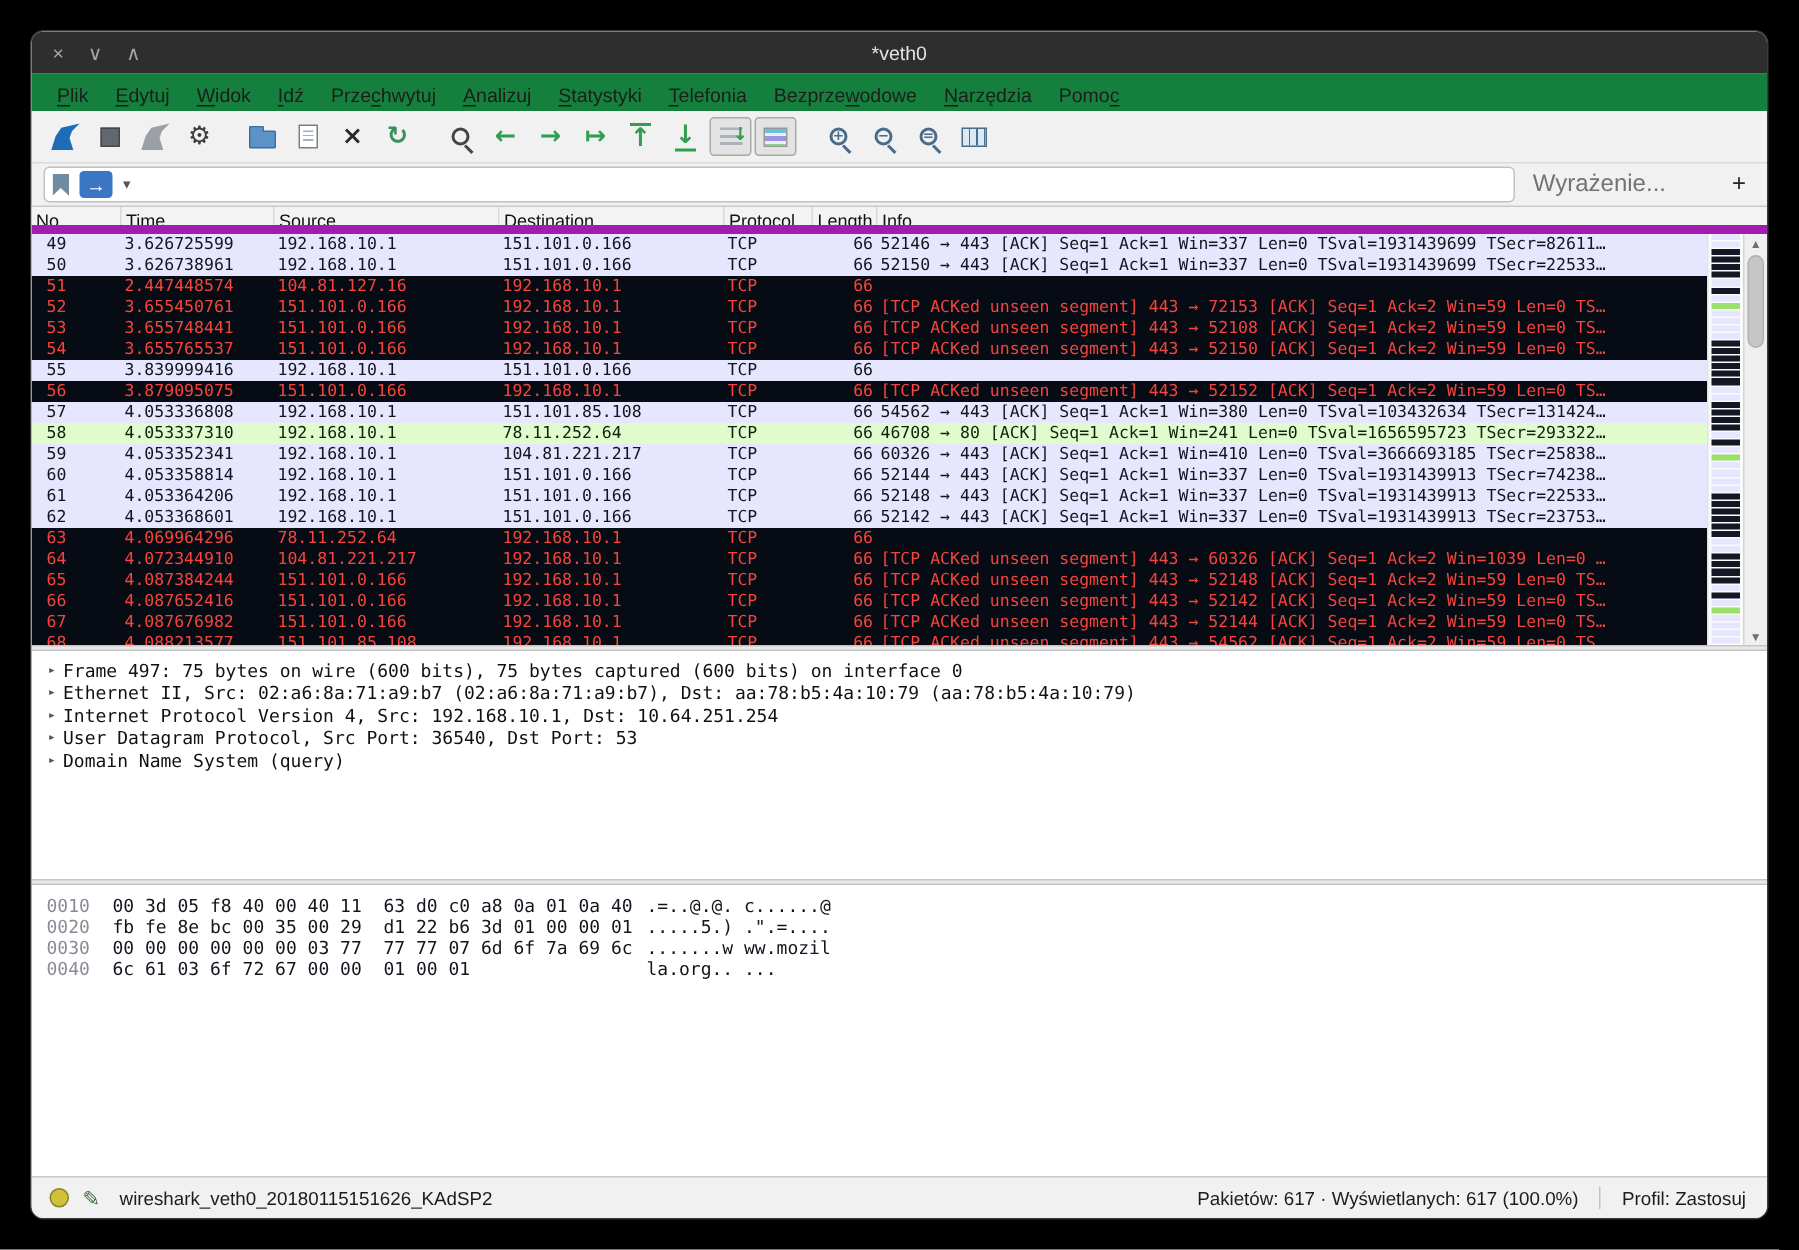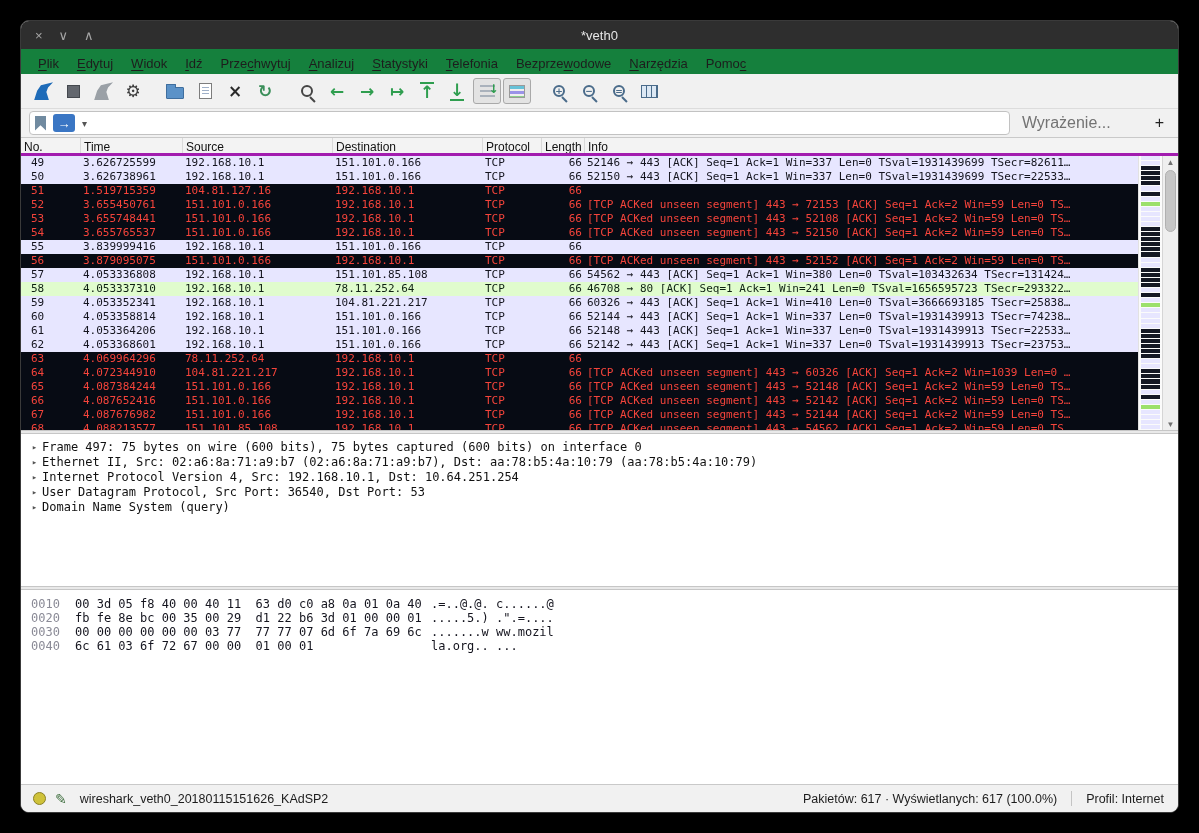--- a/index.html
+++ b/index.html
@@ -60,21 +60,21 @@
     clip-path:polygon(0 0,100% 0,100% 100%,50% 65%,0 100%)}
   .filter-input{flex:1;border:none;outline:none;font:13px "Liberation Sans",sans-serif;color:#333;background:transparent}
   .filter-input::placeholder{color:#8a8a8a}
   .apply-btn{width:22px;height:18px;background:#3a76c4;border-radius:3px;color:#fff;display:flex;
     align-items:center;justify-content:center;font-weight:bold;font-size:13px;flex:none}
   .caret{color:#555;font-size:10px;flex:none}
   .expr{font-size:16px;color:#737373;padding:0 4px;white-space:nowrap}
   .add-btn{font-size:16px;color:#222;margin-left:28px;padding:0 4px}
   
   .plist{height:292px;display:flex;flex-direction:column;background:#fff;flex:none}
-  .plist-header{height:18px;display:flex;background:#f3f3f3;border-bottom:3px solid #a21caf;
+  .plist-header{height:18px;display:flex;background:#f3f3f3;border-bottom:6px solid #a21caf;
     font:12px "Liberation Sans",sans-serif;color:#111;flex:none}
   .hcol{padding:2px 0 0 3px;border-right:1px solid #d9d9d9;overflow:hidden;white-space:nowrap}
   .plist-header .c6{border-right:none}
   .list-body{flex:1;display:flex;overflow:hidden}
   .plist-rows{flex:1;overflow:hidden;font:11px "DejaVu Sans Mono",monospace}
   .prow{display:flex;height:14px;line-height:14px;white-space:nowrap}
   .pcol{overflow:hidden;padding-left:2px}
   .prow .c0{padding-left:10px}
   .prow .c5{text-align:right;padding-right:3px;padding-left:0}
   .c0{width:60px}.c1{width:102px}.c2{width:150px}.c3{width:150px}.c4{width:59px}.c5{width:43px}.c6{flex:1}
@@ -243,21 +243,21 @@
               <div class="pcol c0">50</div>
               <div class="pcol c1">3.626738961</div>
               <div class="pcol c2">192.168.10.1</div>
               <div class="pcol c3">151.101.0.166</div>
               <div class="pcol c4">TCP</div>
               <div class="pcol c5">66</div>
               <div class="pcol c6">52150 → 443 [ACK] Seq=1 Ack=1 Win=337 Len=0 TSval=1931439699 TSecr=22533…</div>
             </div>
             <div class="prow bad">
               <div class="pcol c0">51</div>
-              <div class="pcol c1">1.519715359</div>
+              <div class="pcol c1">2.447448574</div>
               <div class="pcol c2">104.81.127.16</div>
               <div class="pcol c3">192.168.10.1</div>
               <div class="pcol c4">TCP</div>
               <div class="pcol c5">66</div>
             </div>
             <div class="prow bad">
               <div class="pcol c0">52</div>
               <div class="pcol c1">3.655450761</div>
               <div class="pcol c2">151.101.0.166</div>
               <div class="pcol c3">192.168.10.1</div>
@@ -491,18 +491,18 @@
         <div class="hrow"><span class="hoff">0040</span><span class="hbytes">6c 61 03 6f 72 67 00 00  01 00 01</span><span class="hascii">la.org.. ...</span></div>
       </div>
 
     <div class="statusbar">
       <span class="expert-dot"></span>
       <span class="comment-icon">✎</span>
       <span class="cap-file">wireshark_veth0_20180115151626_KAdSP2</span>
       <div class="status-right">
         <span>Pakietów: 617 · Wyświetlanych: 617 (100.0%)</span>
         <span class="vline"></span>
-        <span>Profil: Internet</span>
+        <span>Profil: Zastosuj</span>
       </div>
     </div>
 
   </div>
 </div>
 
 </body></html>

